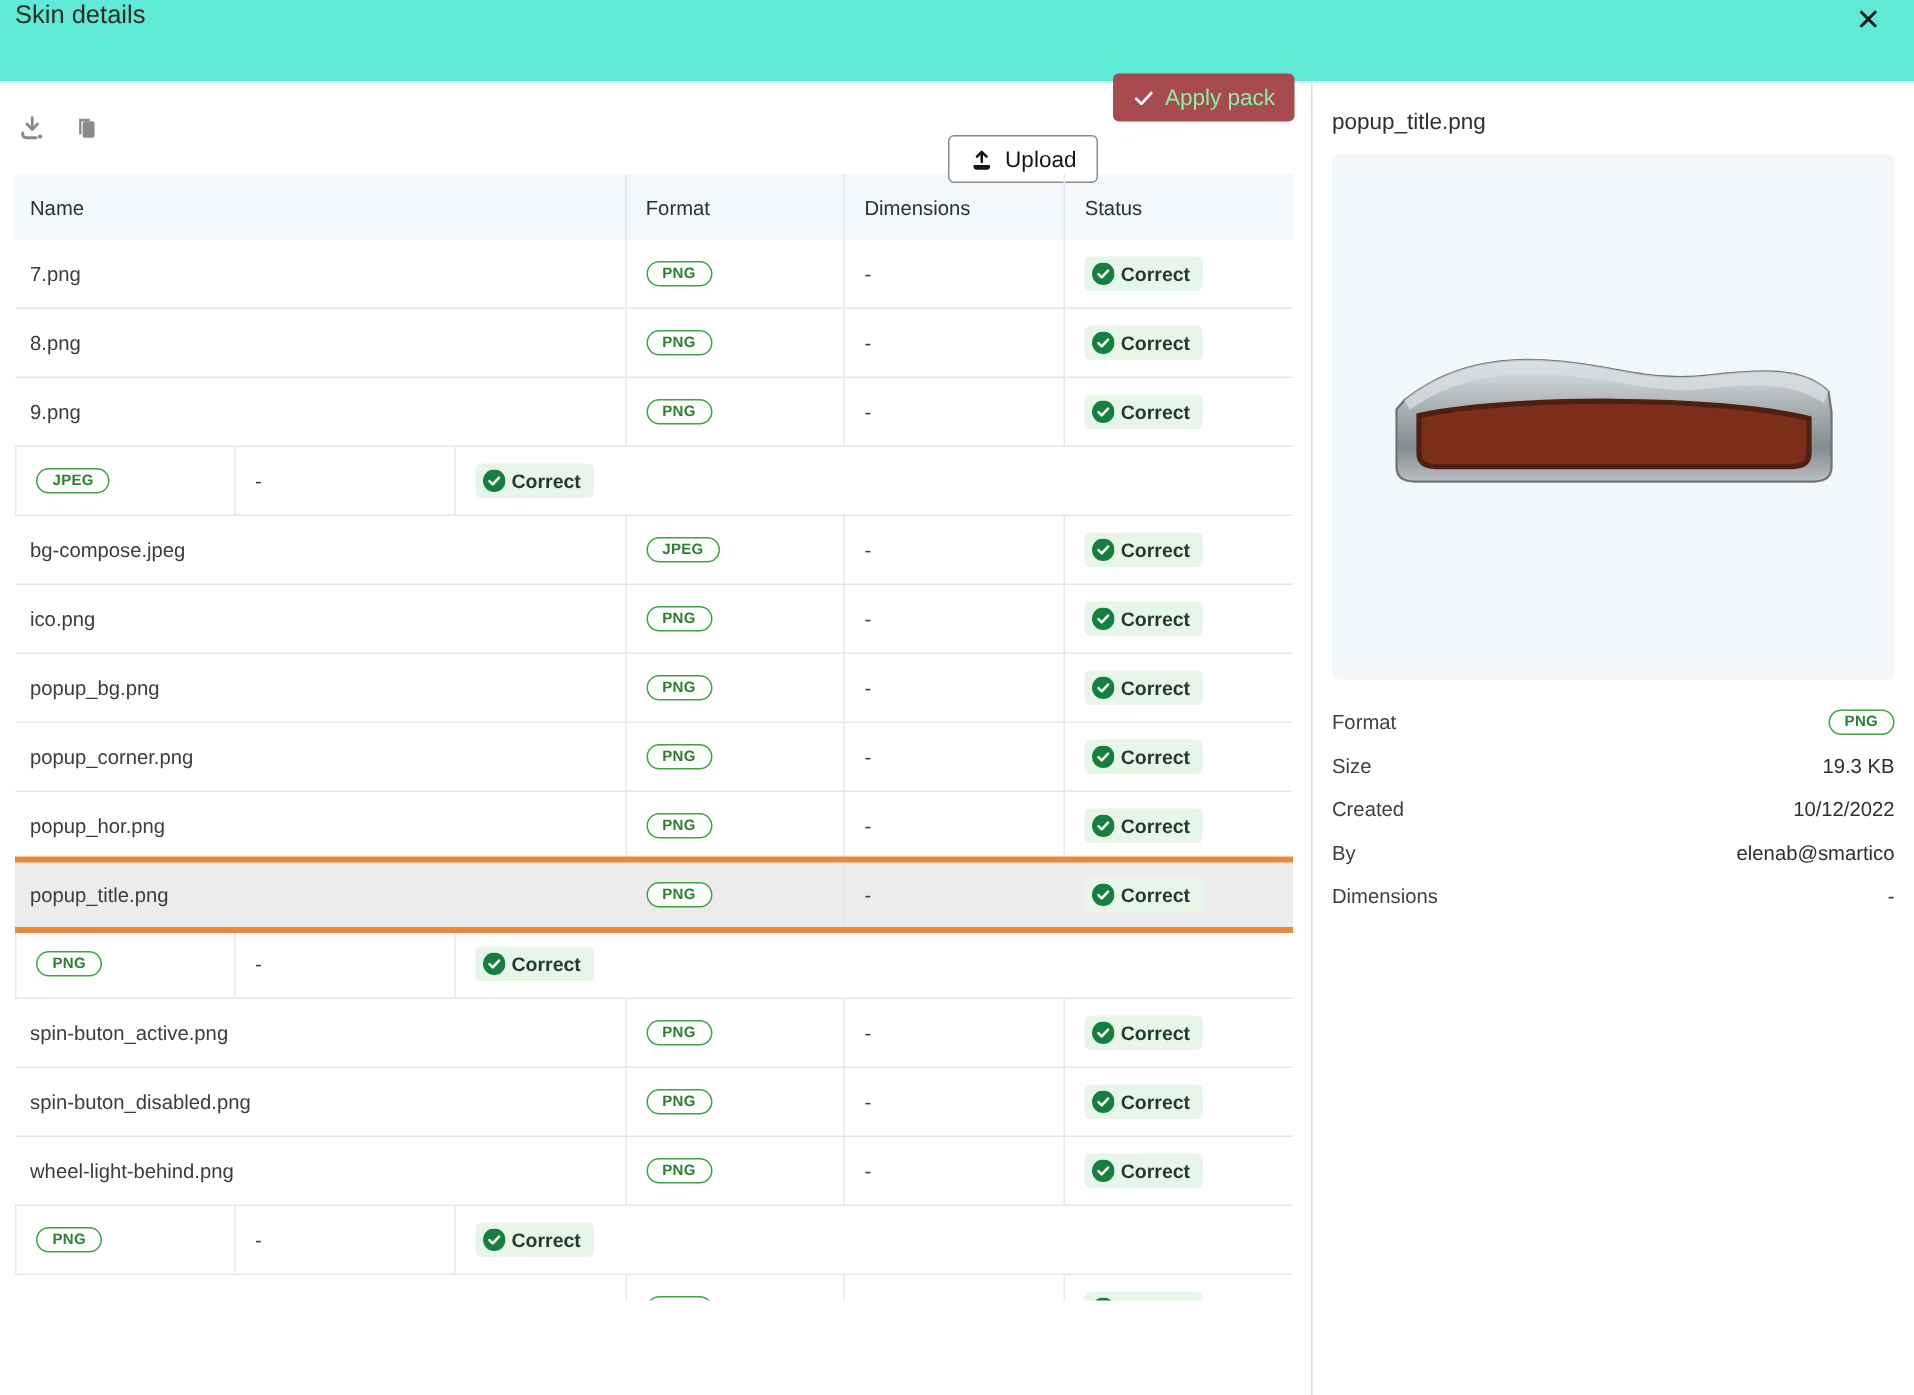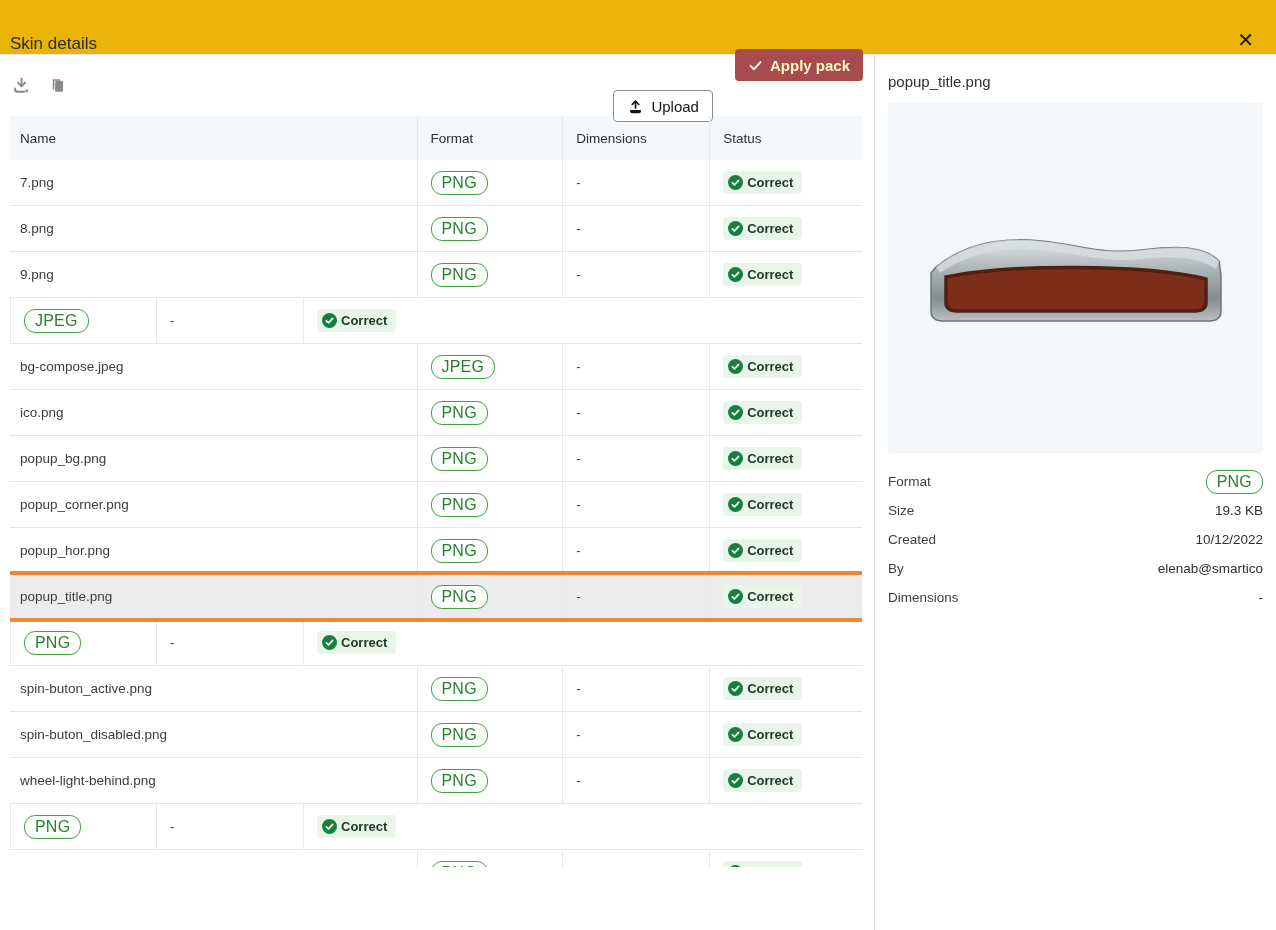--- a/index.html
+++ b/index.html
@@ -1,21 +1,21 @@
 <!DOCTYPE html>
 <html style="--hl: #ed8936;"><head>
 <meta charset="utf-8">
 <style>
   * { margin:0; padding:0; box-sizing:border-box; }
   html,body { width:1276px; height:930px; overflow:hidden; background:#fff;
     font-family:"Liberation Sans","DejaVu Sans",sans-serif; color:#333; }
 
   
-  .dlg-header { height:55px; background:#eab308; border-bottom:1px solid #e9e9e9;
-    display:flex; align-items:flex-end; justify-content:space-between; padding:0 18px 0 10px; }
+  .dlg-header { height:55px; background:#5eead4; border-bottom:1px solid #e9e9e9;
+    display:flex; align-items:flex-start; justify-content:space-between; padding:0 18px 0 10px; }
   .dlg-title { font-size:17px; color:#2b2b2b; }
   .close-btn { font-size:20px; color:#1a1a1a; background:none; border:none; cursor:pointer;
     line-height:1; padding:4px; }
 
   
   .main { display:flex; height:880px; }
   .left-pane { width:875px; border-right:1px solid #dcdcdc; position:relative; }
   .right-pane { flex:1; padding:12px 13px 0 13px; }
 
   
@@ -23,42 +23,42 @@
     padding:0 11px 0 10px; }
   .tb-icons { display:flex; gap:14px; align-items:center; }
   .tb-icon { background:none; border:none; cursor:pointer; width:22px; height:22px;
     display:flex; align-items:center; justify-content:center; }
   .tb-icon svg { width:19px; height:19px; fill:#8a8a8a; stroke:#8a8a8a; }
   .tb-buttons { display:flex; gap:10px; }
   .btn { height:32px; border-radius:4px; display:inline-flex; align-items:center; gap:7px;
     padding:0 13px; font-size:15px; cursor:pointer; }
   .btn-upload { background:#fff; border:1px solid #8c8c8c; color:#151515;margin-top:41px; }
   .btn-upload svg { width:17px; height:17px; }
-  .btn-apply { border:none; color:#fef9c3; font-weight:bold;margin-left:12px; }
+  .btn-apply { border:none; color:#86efac; font-weight:normal; }
   .btn-apply svg { width:15px; height:15px; }
 
   
   .table-wrap { margin:0 12px 0 10px; height:751px; overflow:hidden; }
   .thead { display:flex; height:44px; background:#f5f8fb; align-items:center; font-size:13.5px; color:#2f2f2f; }
   .trow { display:flex; height:46px; align-items:center; border-bottom:1px solid #e6e6e6;
     font-size:13.5px; color:#3c3c3c; background:#fff; }
   .cell { display:flex; align-items:center; height:100%; }
   .c-name { width:407px; padding-left:10px; }
   .c-format { width:146px; border-left:1px solid #e8e8e8; padding-left:13px; }
   .c-dim { width:147px; border-left:1px solid #e8e8e8; padding-left:13px; }
   .c-status { width:153px; border-left:1px solid #e8e8e8; padding-left:13px; }
   .thead .cell { border-color:#e3e8ee; }
 
   .trow.highlighted { background:#ececec; position:relative; }
   .trow.highlighted::after { content:""; position:absolute; inset:-3px -12px -3px -10px;
     border:4px solid var(--hl,#ed8936); border-radius:6px; pointer-events:none; z-index:2; }
 
   .pill { display:inline-flex; align-items:center; justify-content:center;
-    border:1.5px solid #43a047; color:#2e7d32; background:#fcfffc; font-weight:normal;
-    font-size:16px; border-radius:11px; padding:2px 10px; letter-spacing:.2px; }
+    border:1.5px solid #43a047; color:#2e7d32; background:#fcfffc; font-weight:bold;
+    font-size:10px; border-radius:11px; padding:2px 10px; letter-spacing:.2px; }
   .status { display:inline-flex; align-items:center; gap:4px; background:#e7f6e9;
     color:#213a2b; font-weight:600; font-size:13px; border-radius:4px; padding:4px 9px 4px 5px; }
   .status svg { width:15px; height:15px; }
 
   
   .rp-title { font-size:15px; color:#2f2f2f; margin:6px 0 13px 0; }
   .preview-box { width:100%; height:350px; background:#f3f7fa; border-radius:4px;
     display:flex; align-items:center; justify-content:center; }
   .preview-box svg { width:300px; height:95px; }
   .details { margin-top:14px; }

